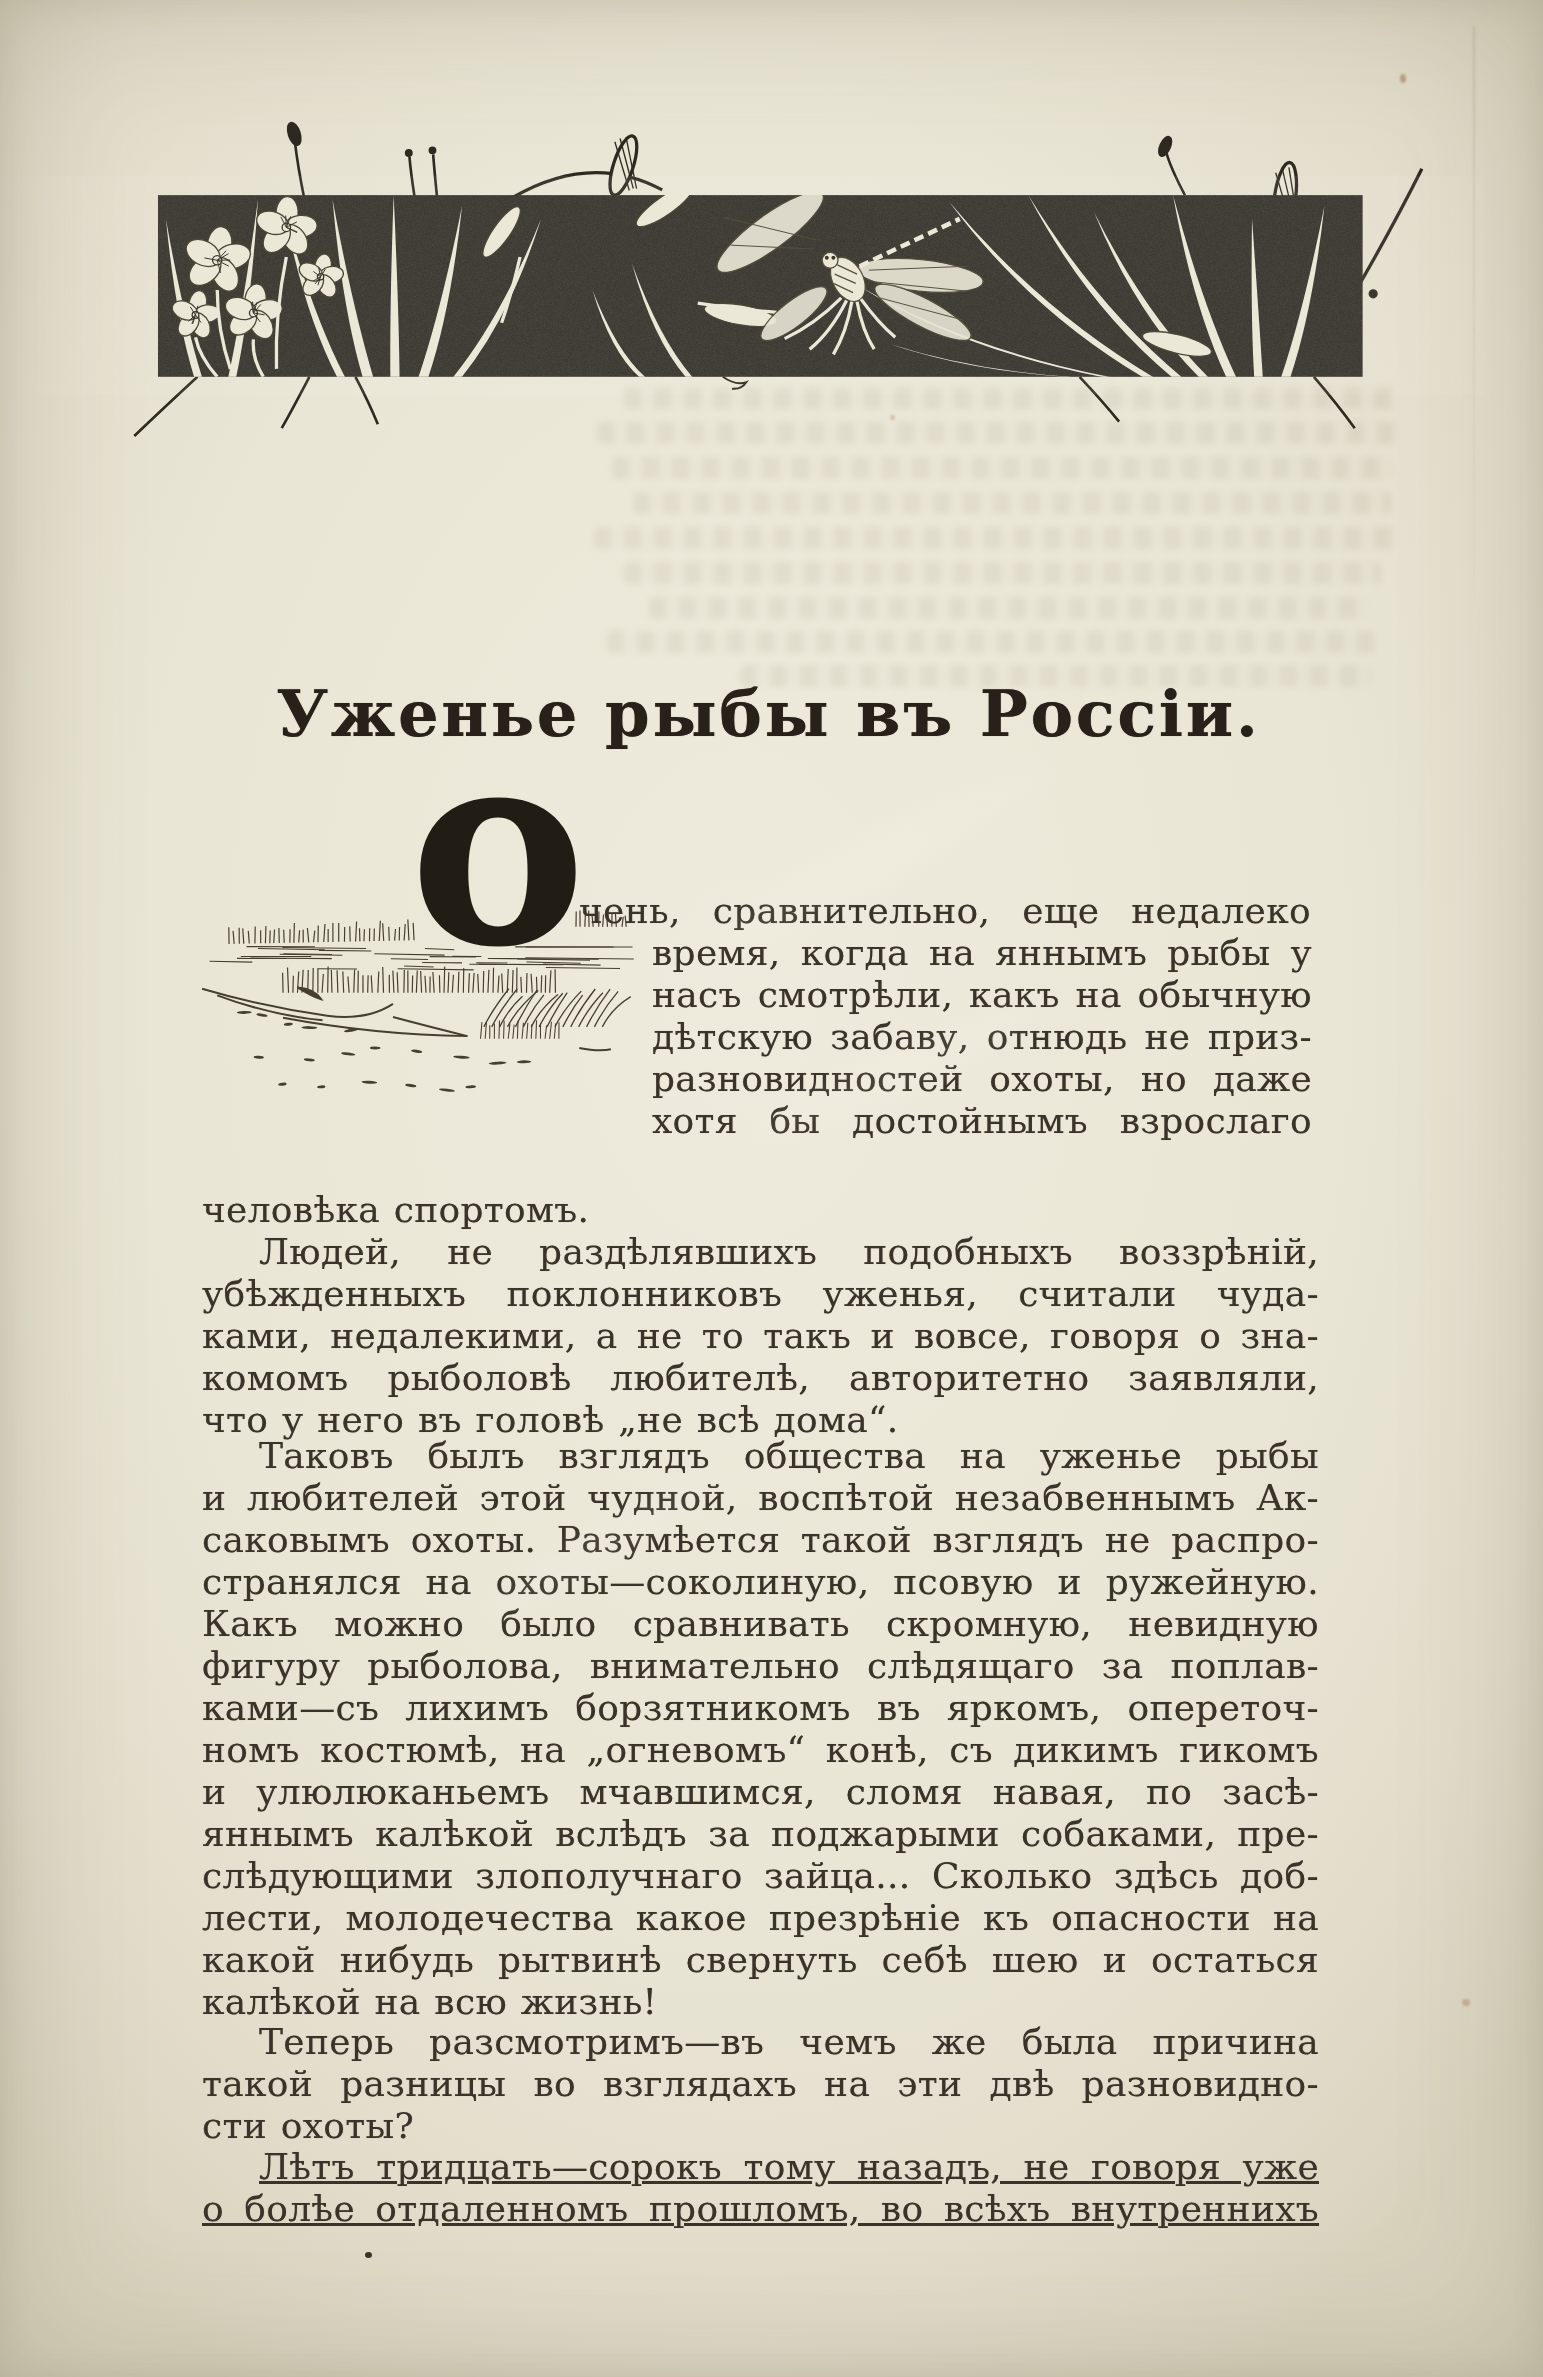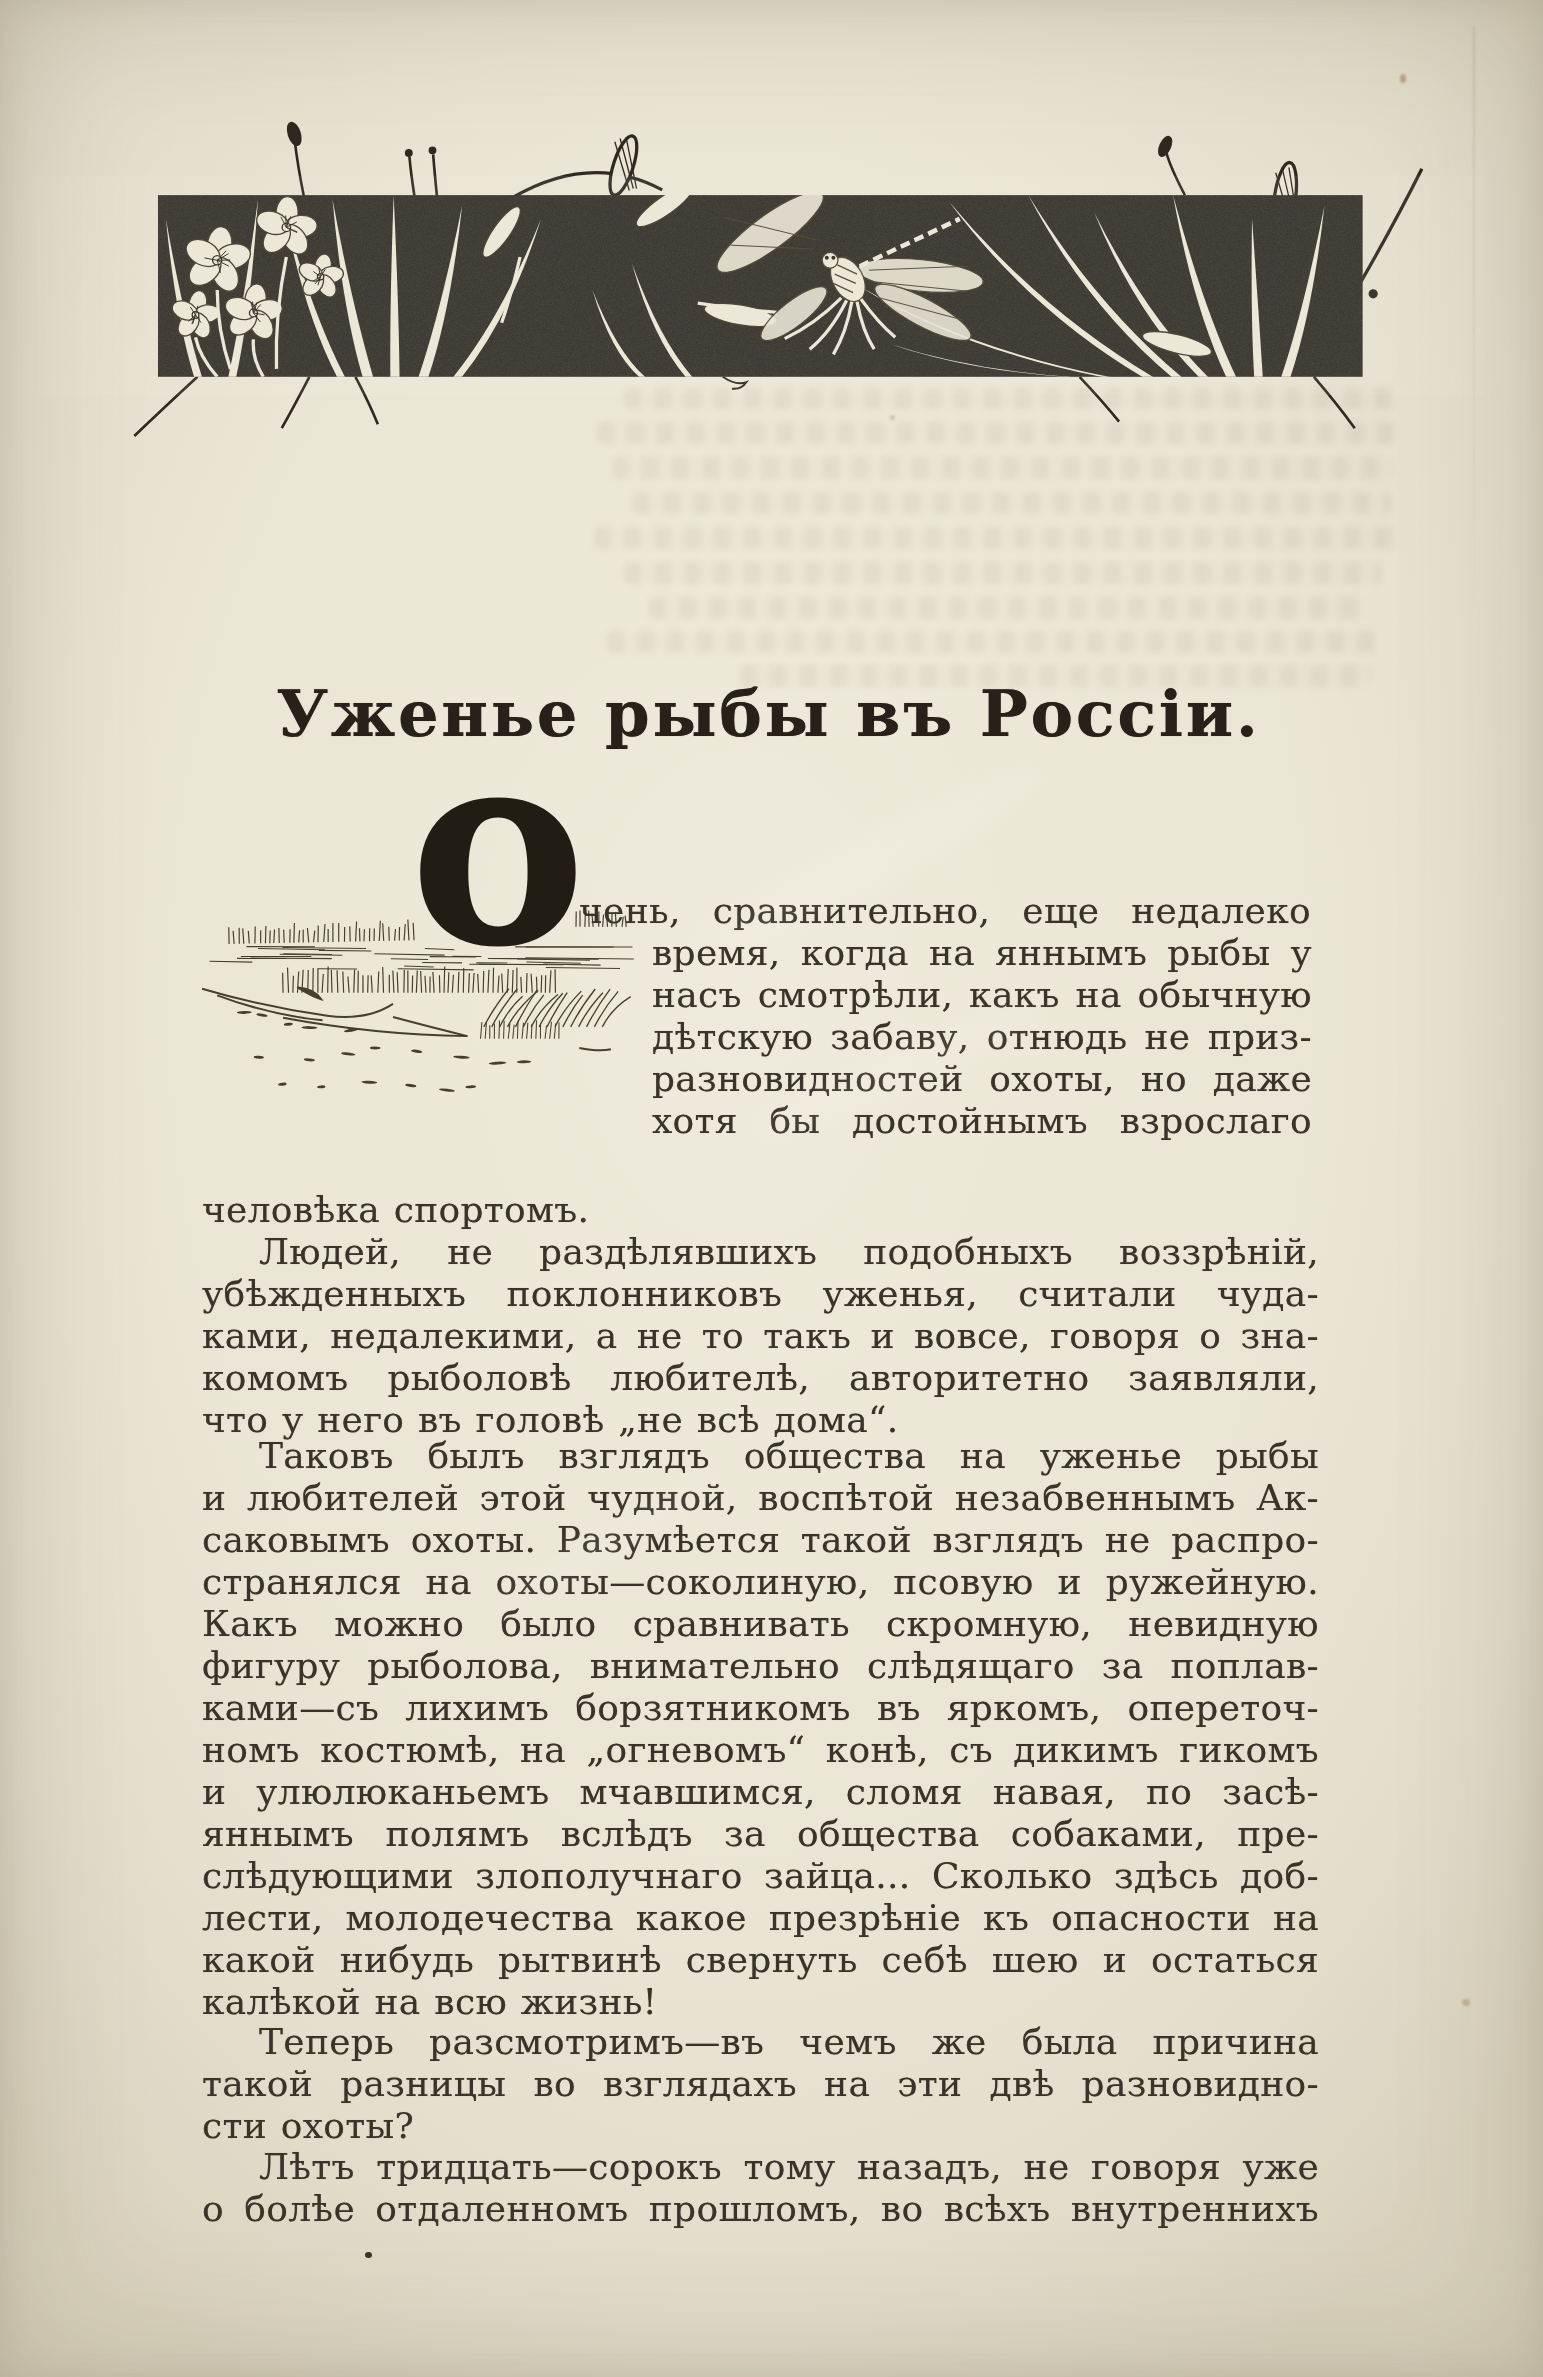--- a/index.html
+++ b/index.html
@@ -35,21 +35,21 @@
   .line::after{ content:""; display:inline-block; width:100%; height:0; }
   .line.short{ text-align:left; }
   .line.short::after{ content:none; }
   .indent-first .line:first-child{ text-indent:57px; }
   #p1first{ left:579px; top:890px; width:732px; }
   #p1side { left:652px; top:932px; width:660px; }
   #p1last { top:1189px; }
   #p2{ top:1231px; }
   #p3{ top:1435px; }
   #p4{ top:2021px; }
-  #p5{ top:2146px; }
+  #p5{ top:2146px;text-decoration:underline; }
   
   #headpiece{ position:absolute; left:0; top:0; }
   #sketch{ position:absolute; left:0; top:0; }
   
   .ghost{ position:absolute; height:22px; border-radius:5.3px; opacity:.5; filter:blur(3.3px);
     background:repeating-linear-gradient(90deg, rgba(122,114,92,.20) 0 17px, rgba(122,114,92,.03) 17px 30px); }
   .g1{left:624px; top:387px; width:770px;}
   .g2{left:597px; top:422px; width:798px;}
   .g3{left:612px; top:457px; width:781px;}
   .g4{left:633px; top:492px; width:758px;}
@@ -476,21 +476,21 @@
   <div id="p3" class="para indent-first">
       <div class="line">Таковъ былъ взглядъ общества на уженье рыбы</div>
       <div class="line">и любителей этой чудной, воспѣтой незабвеннымъ Ак-</div>
       <div class="line">саковымъ охоты. Разумѣется такой взглядъ не распро-</div>
       <div class="line">странялся на охоты—соколиную, псовую и ружейную.</div>
       <div class="line">Какъ можно было сравнивать скромную, невидную</div>
       <div class="line">фигуру рыболова, внимательно слѣдящаго за поплав-</div>
       <div class="line">ками—съ лихимъ борзятникомъ въ яркомъ, опереточ-</div>
       <div class="line">номъ костюмѣ, на „огневомъ“ конѣ, съ дикимъ гикомъ</div>
       <div class="line">и улюлюканьемъ мчавшимся, сломя навая, по засѣ-</div>
-      <div class="line">яннымъ полямъ вслѣдъ за общества собаками, пре-</div>
+      <div class="line">яннымъ калѣкой вслѣдъ за поджарыми собаками, пре-</div>
       <div class="line">слѣдующими злополучнаго зайца... Сколько здѣсь доб-</div>
       <div class="line">лести, молодечества какое презрѣніе къ опасности на</div>
       <div class="line">какой нибудь рытвинѣ свернуть себѣ шею и остаться</div>
       <div class="line short">калѣкой на всю жизнь!</div>
     </div>
   <div id="p4" class="para indent-first">
       <div class="line">Теперь разсмотримъ—въ чемъ же была причина</div>
       <div class="line">такой разницы во взглядахъ на эти двѣ разновидно-</div>
       <div class="line short">сти охоты?</div>
     </div>

